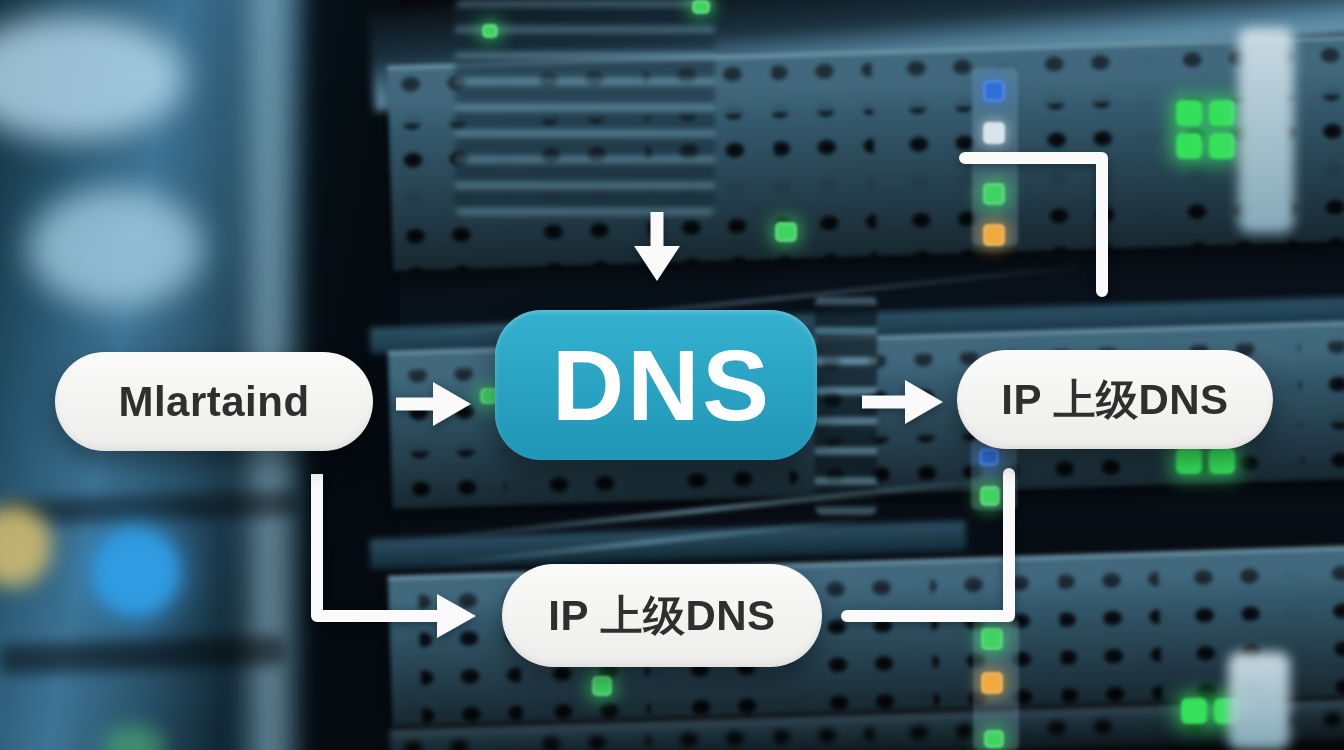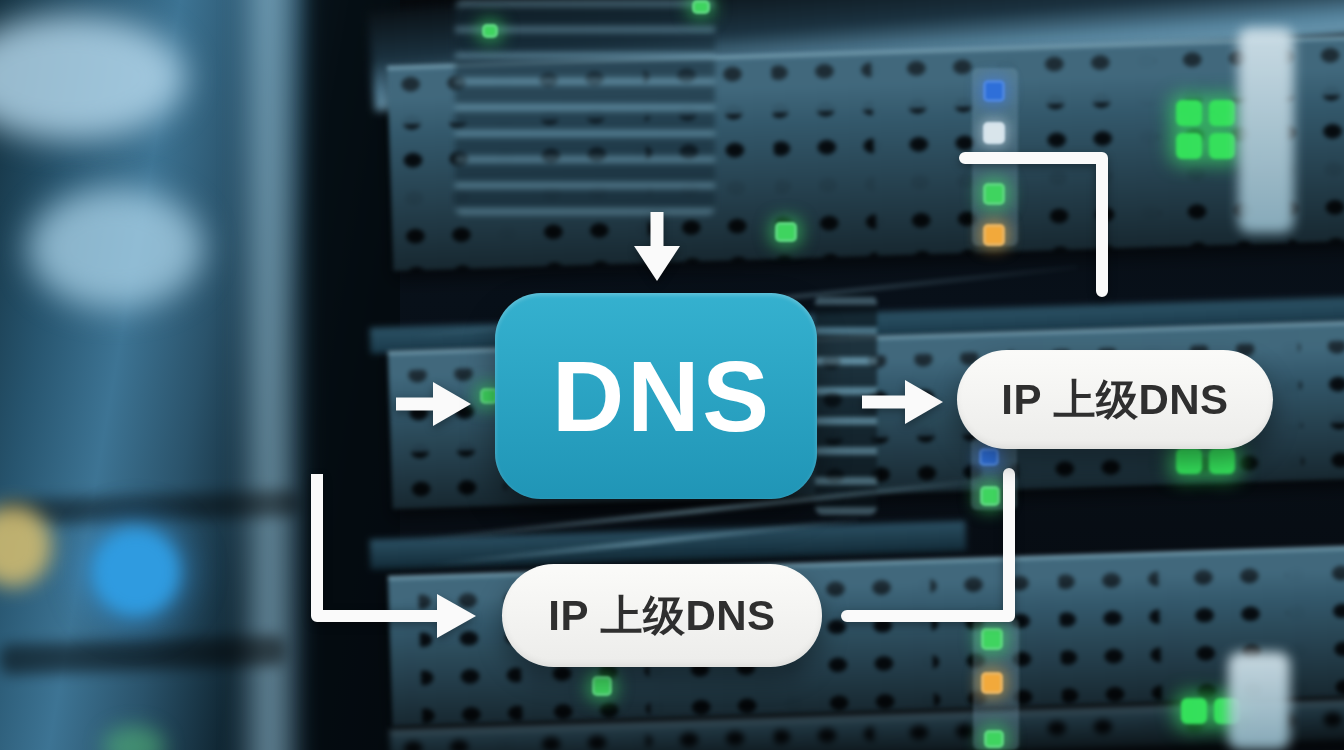--- a/index.html
+++ b/index.html
@@ -147,22 +147,25 @@
     </g>
     <g stroke="#fafafa" stroke-width="12" fill="none" stroke-linejoin="round" stroke-linecap="round">
       <polyline points="965,158 1102,158 1102,291"></polyline>
     </g>
     <g stroke="#fafafa" stroke-width="12" fill="none" stroke-linejoin="round" stroke-linecap="round">
       <polyline points="1009,474 1009,616 847,616"></polyline>
     </g>
   </svg>
 
 
+  <div class="node" style="left:55px;top:352px;width:318px;height:99px;font-size:42px;">
+    <span>Mlartaind</span>
+  </div>
 
-  <div class="dnsbox" style="left:495px;top:293px;width:322px;height:206px;font-size:100px;letter-spacing:3px;padding-left:12px;">
+  <div class="dnsbox" style="left:495px;top:310px;width:322px;height:150px;font-size:100px;letter-spacing:3px;padding-left:12px;">
     <span>DNS</span>
   </div>
 
   <div class="node" style="left:957px;top:350px;width:316px;height:99px;font-size:42px;">
     <span>IP 上级DNS</span>
   </div>
 
   <div class="node" style="left:502px;top:564px;width:320px;height:103px;font-size:42px;">
     <span>IP 上级DNS</span>
   </div>

